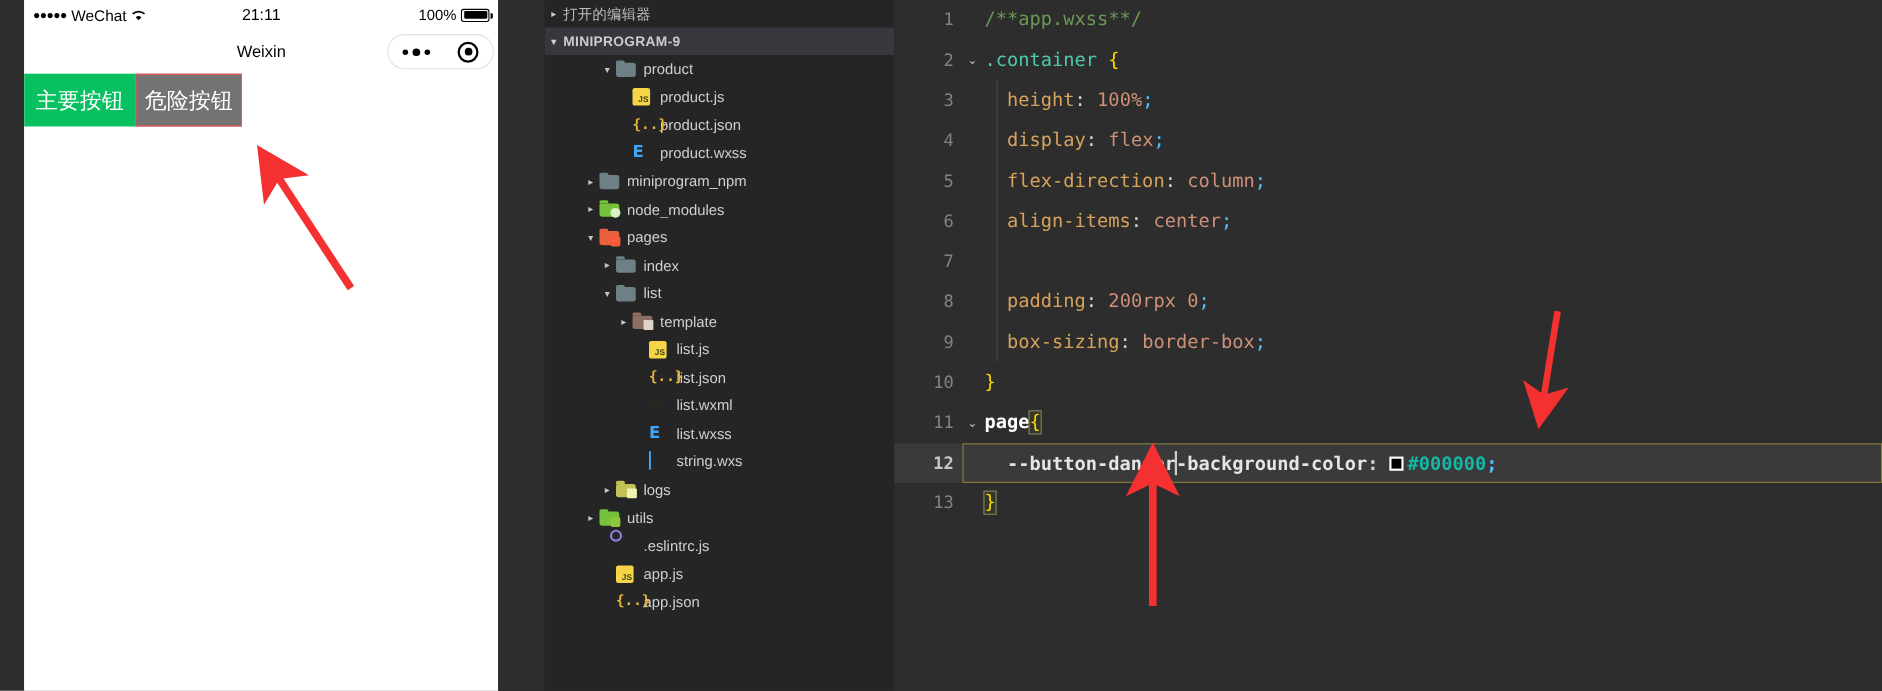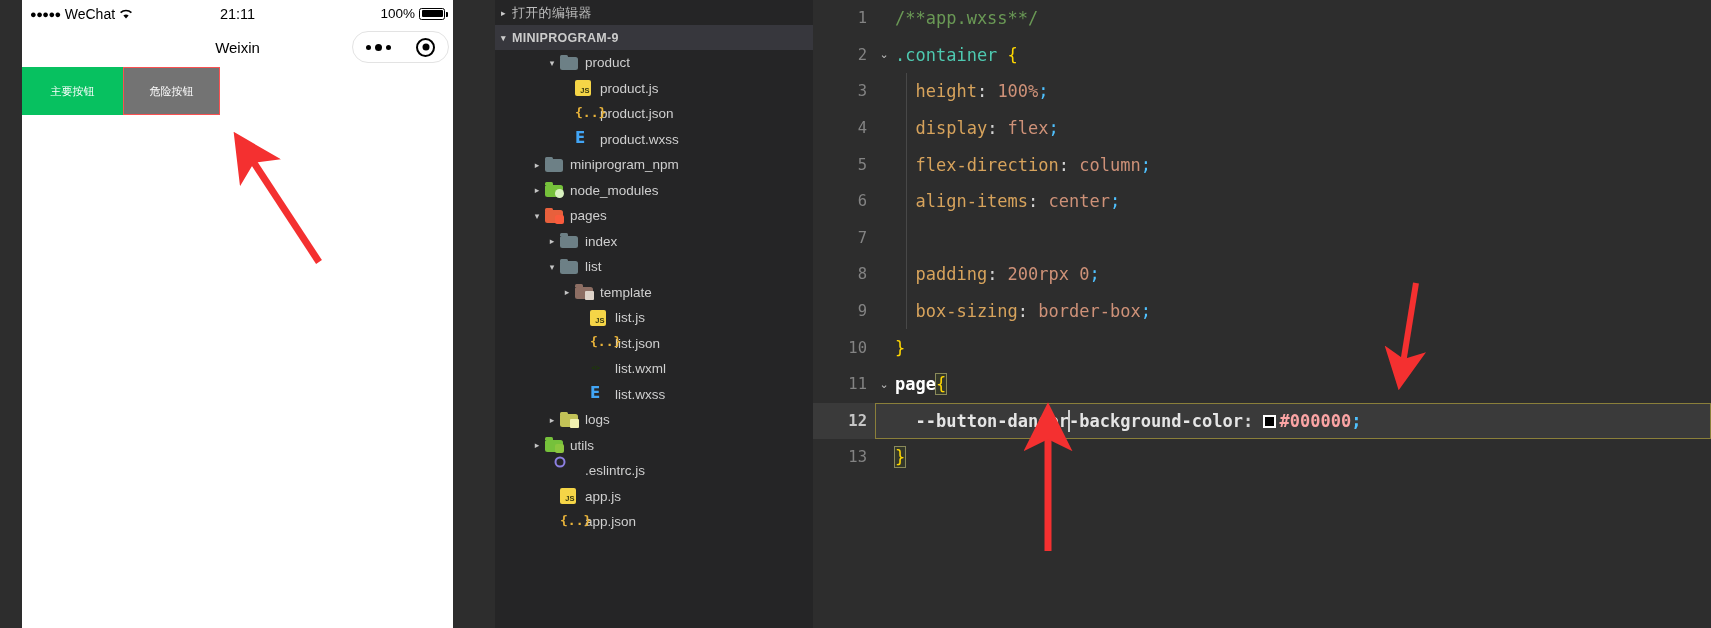--- a/index.html
+++ b/index.html
@@ -36,21 +36,21 @@
   }
   .cap-dots { display:flex; gap:4px; align-items:center; }
   .cap-dots s { display:block; width:5px; height:5px; background:#000; border-radius:50%; }
   .cap-dots s.mid { width:7px; height:7px; }
   .cap-target { width:19px; height:19px; border:2px solid #000; border-radius:50%; position:relative; }
   .cap-target::after { content:""; position:absolute; left:50%; top:50%; transform:translate(-50%,-50%); width:7px; height:7px; background:#000; border-radius:50%; }
 
   .btn-row { display:flex; margin-top:0px; }
   .wx-btn {
     height:48px; display:flex; align-items:center; justify-content:center;
-    font-size:11px; font-family:"DejaVu Sans", sans-serif; color:#fff;
+    font-size:20px; font-family:"DejaVu Sans", sans-serif; color:#fff;
   }
   .btn-primary { background:#07c160; width:101px; }
   .btn-danger { background:#737373; border:1.5px solid #fa5151; width:97px; }
 
   
   .explorer { width:360px; flex:0 0 360px; background:#252526; height:628px; position:relative; display:flex; }
   .exp-rail { width:42px; background:#2d2d2d; height:628px; flex:0 0 42px; }
   .exp-list { flex:1; height:628px; overflow:hidden; padding-top:0; }
 
   .sec { height:25px; display:flex; align-items:center; font-size:12.5px; font-weight:bold;
@@ -115,21 +115,21 @@
 
   
   .t-comment { color:#6a9955; }
   .t-sel     { color:#4ec9b0; }
   .t-brace   { color:#ffd700; }
   .t-prop    { color:#d7a35c; }
   .t-val     { color:#ce9178; }
   .t-punct   { color:#d4d4d4; }
   .t-semi    { color:#4fc1ff; }
   .t-var     { color:#e5e5e5;margin-top:45px; }
-  .t-hex     { color:#fca5a5; }
+  .t-hex     { color:#14b8a6; }
   .t-page    { color:#ffffff; font-weight:bold; }
 
   .brk { outline:1px solid #8a8a5a; background:#33372a; }
   .caret { display:inline-block; width:0; border-left:2px solid #cfcfcf; height:22px;
            vertical-align:-5px; margin:0 -1px; }
   .active-border { position:absolute; left:62px; right:0; top:0; height:100%;
                    border:1px solid #8a7f3a; border-left:1px solid #8a7f3a; pointer-events:none; }
   .swatch { display:inline-block; width:13px; height:13px; background:#000; border:2px solid #fff;
             vertical-align:-1px; margin-right:3px; }
 
@@ -294,20 +294,25 @@
           <div class="row" style="padding-left: 79px;">
             <span class="tw blank"></span>
             <span class="ico"><span class="wxml-ic"></span></span>
             <span class="lbl">list.wxml</span>
           </div>
           <div class="row" style="padding-left: 79px;">
             <span class="tw blank"></span>
             <span class="ico"><span class="wxss-ic">E</span></span>
             <span class="lbl">list.wxss</span>
           </div>
+          <div class="row" style="padding-left: 79px;">
+            <span class="tw blank"></span>
+            <span class="ico"><span class="wxs-ic"></span></span>
+            <span class="lbl">string.wxs</span>
+          </div>
           <div class="row" style="padding-left: 49px;">
             <span class="tw">▸</span>
             <span class="ico">
               <span class="fi olive logs">
                 <b></b>
                 <i class="badge"></i>
               </span>
             </span>
             <span class="lbl">logs</span>
           </div>

